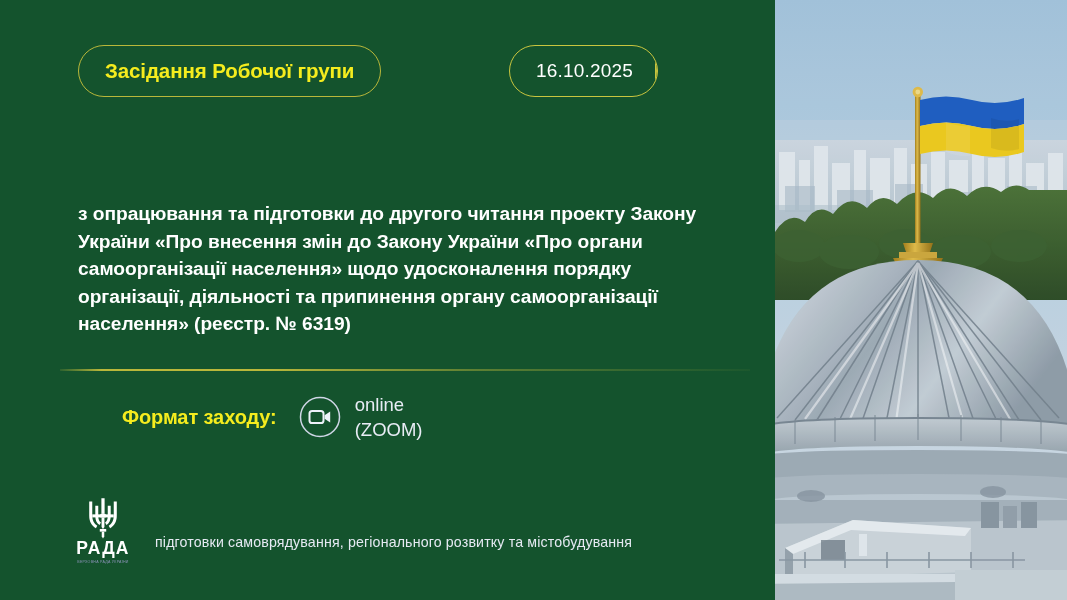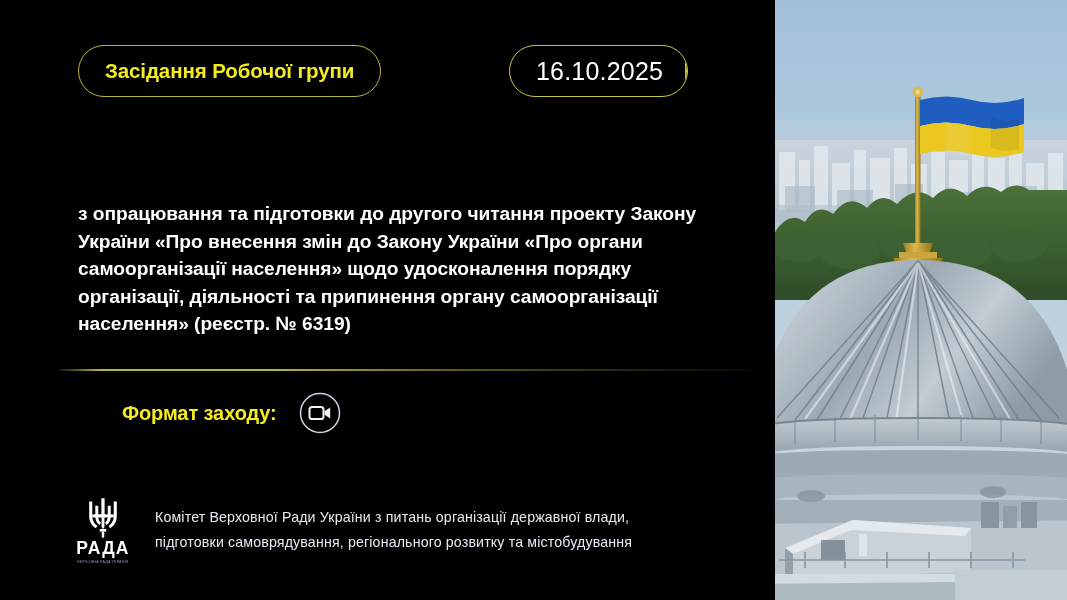--- a/index.html
+++ b/index.html
@@ -19,21 +19,21 @@
     background: #1c2450;
     overflow: hidden;
   }
 
   
   .content {
     position: absolute;
     left: 0; top: 0;
     width: 775px;
     height: 600px;
-    background: #000000;
+    background: #14532d;
   }
 
   
   .header-row {
     position: absolute;
     left: 78px;
     top: 45px;
     width: 660px;
     height: 55px;
   }
@@ -65,21 +65,21 @@
     align-items: stretch;
     border: 1.6px solid #c9c53f;
     border-radius: 26px;
     overflow: hidden;
   }
   .datetime-pill .seg {
     display: flex;
     align-items: center;
     justify-content: center;
     color: #ffffff;
-    font-size: 25px;
+    font-size: 19px;
     font-weight: 500;
     letter-spacing: 0.2px;
     white-space: nowrap;
   }
   .datetime-pill .seg.date { padding: 0 22px 0 26px; }
   .datetime-pill .seg.time { padding: 0 26px 0 22px; }
   .dt-divider {
     width: 1.6px;
     background: #c9c53f;
     flex: 0 0 auto;
@@ -231,20 +231,24 @@
       <span class="format-label">Формат заходу:</span>
 
       <span class="format-icon">
         <svg viewBox="0 0 42 42" width="42" height="42" aria-hidden="true">
           <circle cx="21" cy="21" r="19.5" fill="none" stroke="#cfd6e6" stroke-width="1.5"></circle>
           <rect x="10.5" y="15" width="14" height="12" rx="2.6" ry="2.6" fill="none" stroke="#eef2fa" stroke-width="2"></rect>
           <path d="M25.6 19.3 L31.2 15.4 L31.2 26.6 L25.6 22.7 Z" fill="#eef2fa"></path>
         </svg>
       </span>
 
+      <span class="format-text">
+        <span>online</span><br>
+        <span>(ZOOM)</span>
+      </span>
     </div>
 
     <div class="footer">
 
       <div class="rada-logo">
         <span>
           <svg viewBox="0 0 40 48" width="36" height="43" aria-hidden="true">
             <g fill="#ffffff">
 
               <path d="M18.2 2.5 h3.6 v17.5 h-3.6 z"></path>
@@ -268,21 +272,21 @@
               <path d="M16.4 36.8 h7.2 v3.0 h-7.2 z"></path>
               <path d="M18.6 39.8 h2.8 v5.4 l-1.4 2.2 l-1.4 -2.2 z"></path>
             </g>
           </svg>
         </span>
         <span class="rada-word">РАДА</span>
         <span class="rada-sub">ВЕРХОВНА РАДА УКРАЇНИ</span>
       </div>
 
       <div class="footer-text">
-        <span>Комітет Верховної Ради України з питань організації державної влади,</span><br>
+        <br>
         <span>підготовки самоврядування, регіонального розвитку та містобудування</span>
       </div>
 
     </div>
 
   </div>
 
   <div class="photo">
     <svg class="ph-svg" viewBox="0 0 292 600" preserveAspectRatio="xMidYMid slice" aria-hidden="true">
       <defs>

